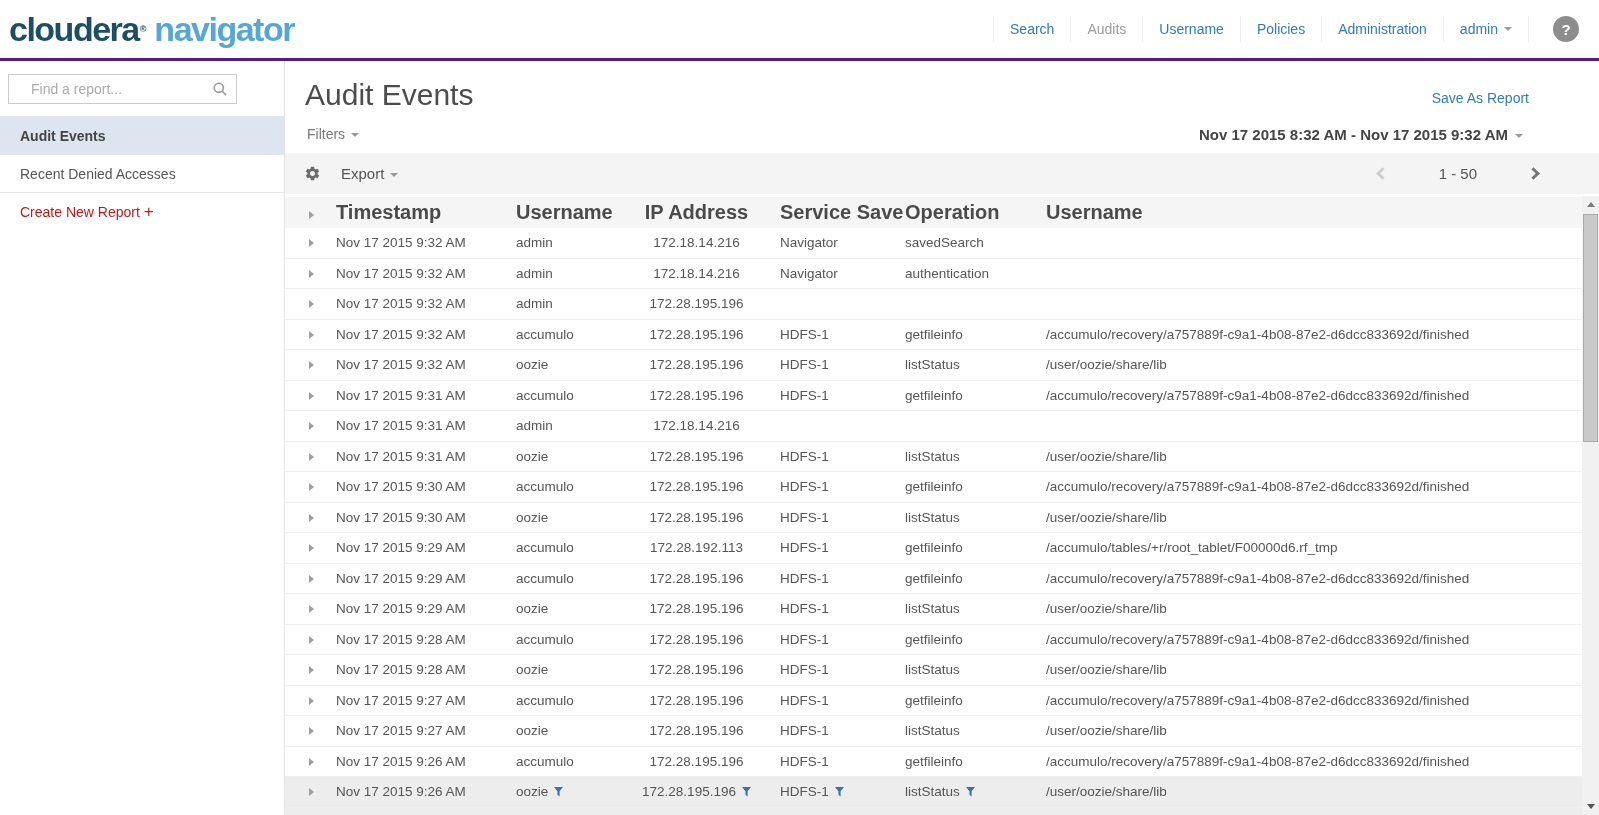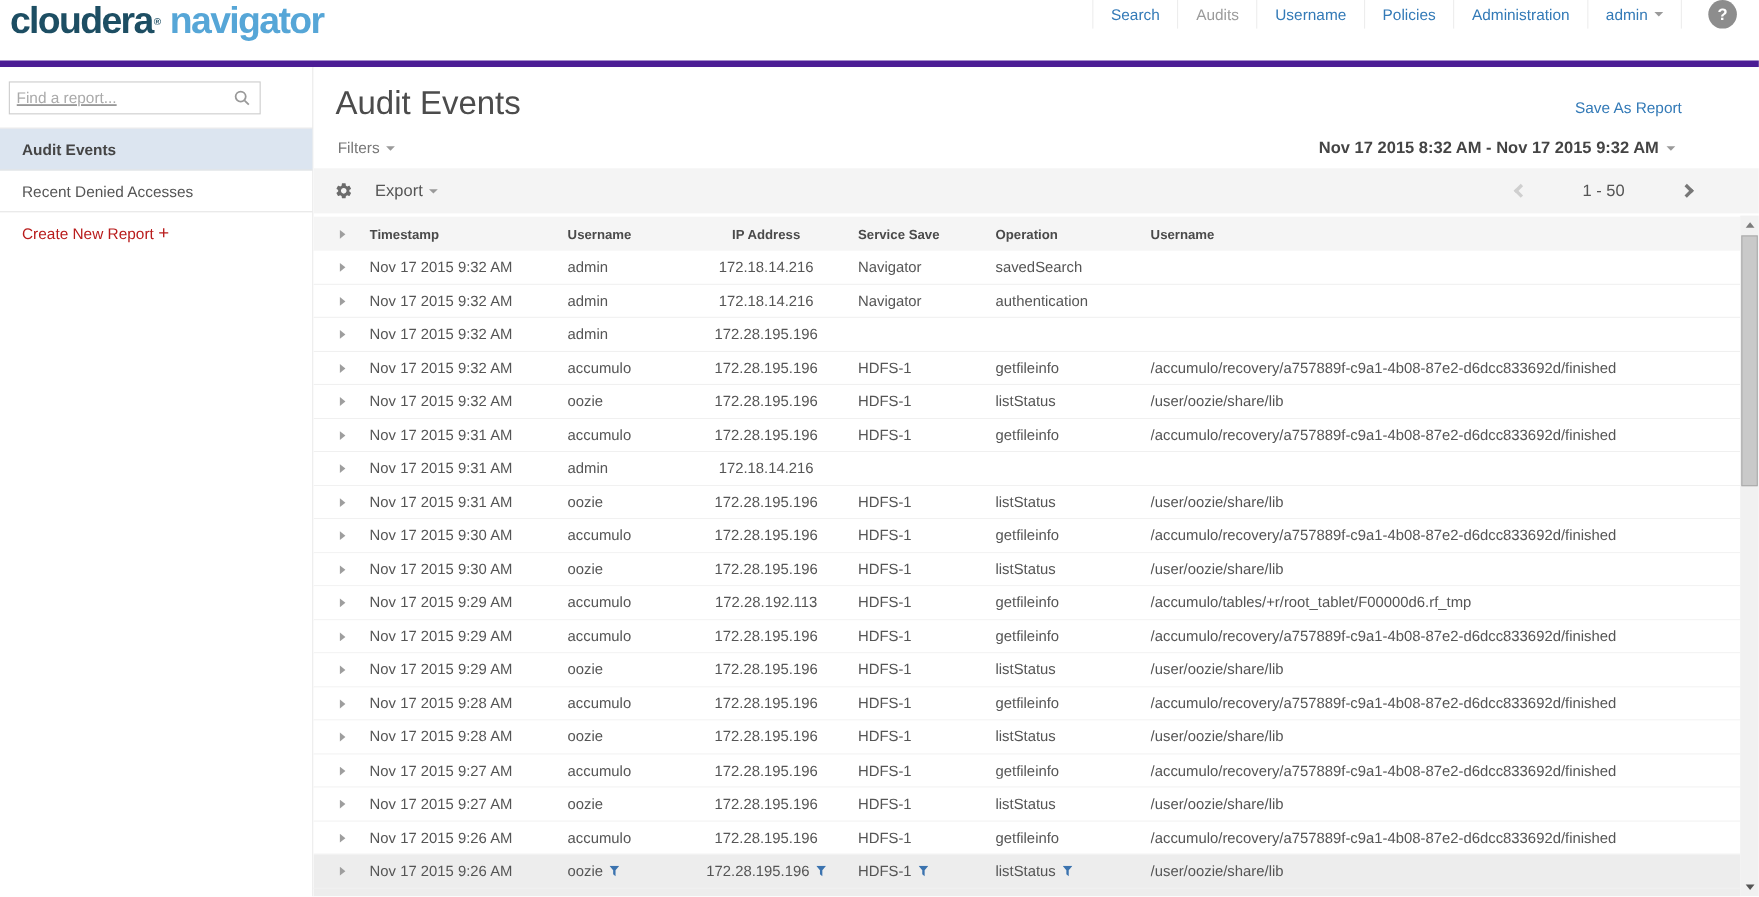--- a/index.html
+++ b/index.html
@@ -8,22 +8,22 @@
     width:1599px; height:815px; overflow:hidden;
     background:#fff;
     font-family:"Liberation Sans", sans-serif;
     -webkit-font-smoothing:antialiased;
   }
   a { text-decoration:none; cursor:pointer; }
 
   
   .topbar {
     height:61px; width:100%;
-    display:flex; justify-content:space-between; align-items:flex-start;
-    border-bottom:6px solid #4c1d95;
+    display:flex; justify-content:space-between; align-items:center;
+    border-bottom:3px solid #4c1d95;
     background:#fff;
   }
   .logo {
     display:flex; align-items:center; padding-left:9px;
     font-weight:bold; font-size:34px; letter-spacing:-1.5px;
     white-space:nowrap; cursor:pointer;
   }
   .logo .brand { color:var(--brand-dark,#1d4e63); }
   .logo .reg { font-size:9px; color:var(--brand-dark,#1d4e63); vertical-align:18px; letter-spacing:0; margin:0 1px; }
   .logo .product { color:var(--brand-light,#56a6d7); margin-left:7px; }
@@ -47,22 +47,22 @@
   }
 
   
   .body-row { display:flex; height:754px; }
 
   
   .sidebar { width:285px; border-right:1px solid #e3e3e3; padding-top:13px; background:#fff; }
   .search-wrap { margin:0 8px; position:relative; width:229px; }
   .search-wrap input {
     width:100%; height:30px; border:1px solid #ccc; background:#fff;
-    padding:0 32px 0 6px; font-size:14px; color:#555;
-    font-family:"Liberation Sans", sans-serif; outline:none;text-decoration:underline;
+    padding:0 32px 0 22px; font-size:14px; color:#555;
+    font-family:"Liberation Sans", sans-serif; outline:none;
   }
   .search-wrap input::placeholder { color:#aaa; }
   .search-icon { position:absolute; right:9px; top:7px; }
   .side-list { margin-top:12px; border-top:1px solid #e5e5e5; }
   .side-item {
     height:38px; line-height:38px; padding:0 20px;
     font-size:14px; color:#555; border-bottom:1px solid #e5e5e5;
     cursor:pointer; white-space:nowrap;
   }
   .side-item.selected { background:var(--selected-bg,#dce5f0); color:#444; font-weight:bold; }
@@ -89,21 +89,21 @@
   .pager .range { color:#555; font-size:15px; margin:0 20px; }
   .chev { display:inline-block; width:9px; height:9px; border-style:solid; cursor:pointer; }
   .chev.prev { border-width:0 0 3px 3px; border-color:#cfcfcf; transform:rotate(45deg); }
   .chev.next { border-width:3px 3px 0 0; border-color:#777; transform:rotate(45deg); }
 
   
   .table { margin-top:3px; width:1297px; font-size:13.5px; }
   .thead {
     display:flex; align-items:center; height:31px;
     background:var(--table-header-bg,#f5f5f5);
-    font-weight:bold; color:#4a4a4a; font-size:12px;
+    font-weight:bold; color:#4a4a4a; font-size:20px;
   }
   .trow {
     display:flex; align-items:center; height:30.5px;
     border-bottom:1px solid #f0f0f0; color:#555; background:#fff; cursor:default;
   }
   .trow.hovered { background:var(--row-hover-bg,#ededed); }
   .col { white-space:nowrap; overflow:hidden; padding-right:8px; }
   .c0 { width:51px; padding-left:24px; flex:none; }
   .c1 { width:180px; flex:none; }
   .c2 { width:105px; flex:none; }

